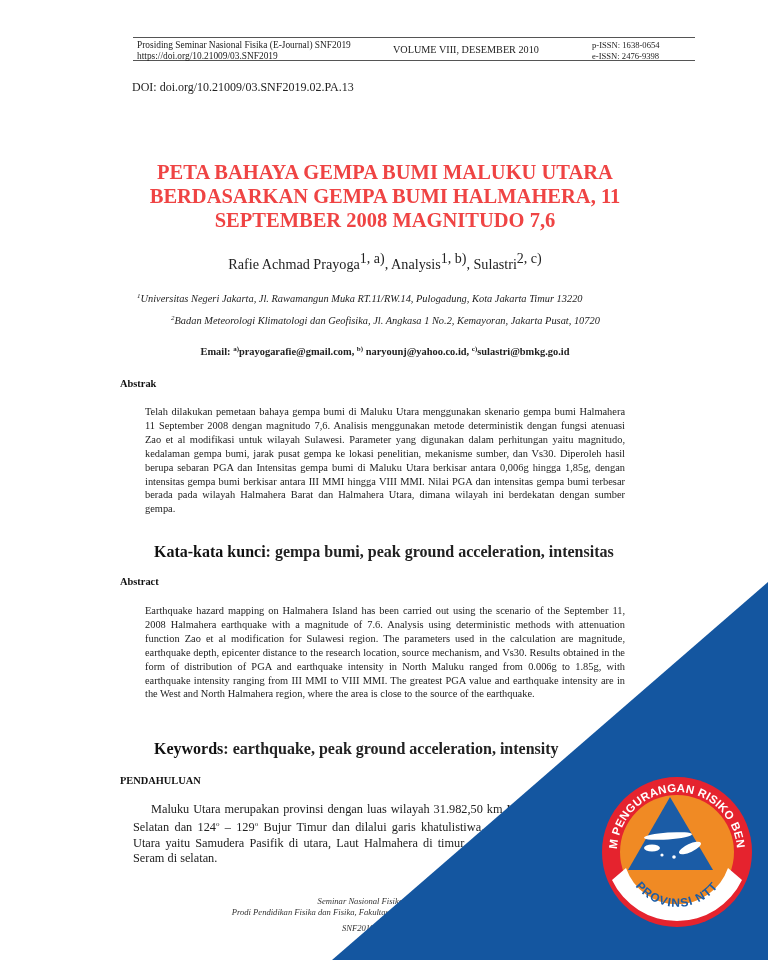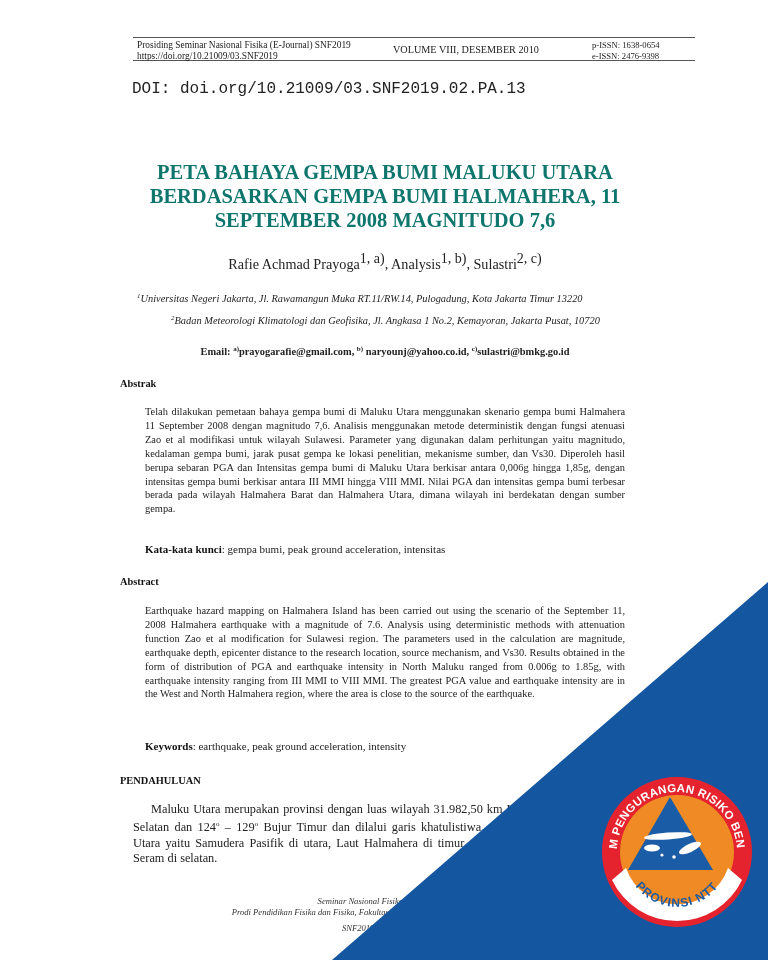--- a/index.html
+++ b/index.html
@@ -1,31 +1,31 @@
 <!DOCTYPE html>
 <html><head>
 <meta charset="utf-8">
 <style>
   html, body { margin:0; padding:0; }
   body { width:768px; height:960px; position:relative; overflow:hidden; background:#ffffff; font-family:"Liberation Serif", serif; color:#1a1a1a; }
   .hdr-line { position:absolute; left:133px; width:562px; height:0; border-top:1.6px solid #555; }
   .hdr-left { position:absolute; left:137px; top:40px; font-size:9.4px; line-height:10.5px; color:#222; }
   .hdr-mid { position:absolute; left:393px; top:44px; font-size:10.2px; color:#222; }
   .hdr-right { position:absolute; left:592px; top:40px; font-size:8.6px; line-height:10.5px; color:#222; }
-  .doi { position:absolute; left:132px; top:80px; font-size:16px; color:#222;font-family:Liberation Mono, monospace; }
-  .title { position:absolute; left:120px; width:530px; top:160px; text-align:center; font-weight:bold; font-size:20.5px; line-height:24px; color:#0f766e; }
+  .doi { position:absolute; left:132px; top:80px; font-size:12px; color:#222; }
+  .title { position:absolute; left:120px; width:530px; top:160px; text-align:center; font-weight:bold; font-size:20.5px; line-height:24px; color:#ef4444; }
   .authors { position:absolute; left:120px; width:530px; top:251px; text-align:center; font-size:14.2px; color:#222; }
   .authors sup { font-size:14px; }
   .affil { position:absolute; left:124px; width:530px; font-style:italic; font-size:10.4px; color:#222; white-space:nowrap; }
   .affil sup { font-size:7px; }
   .email { position:absolute; left:120px; width:530px; top:345px; text-align:center; font-size:10.4px; color:#222;font-weight:bold; }
   .email sup { font-size:7px; }
   .sec-head { position:absolute; left:120px; width:530px; font-weight:bold; font-size:10.4px; color:#111; }
   .para { position:absolute; left:145px; width:480px; font-size:10.4px; line-height:13.9px; text-align:justify; color:#222; }
-  .kw { position:absolute; left:145px; font-size:11px; color:#222; }
+  .kw { position:absolute; left:154px; font-size:16px; color:#222;font-weight:bold; }
   .kw b { color:#111; }
   .body-para { position:absolute; left:133px; width:503px; font-size:12.3px; line-height:15.3px; text-align:justify; color:#222; text-indent:18px; }
   .body-para sup { font-size:7px; }
   .footer { position:absolute; left:200px; width:340px; text-align:center; font-style:italic; font-size:8.6px; line-height:10.5px; color:#333; }
   .overlay { position:absolute; left:0; top:0; width:768px; height:960px; pointer-events:none; }
 </style>
 </head>
 <body>
 
 <div class="hdr-line" style="top:37px;"></div>

